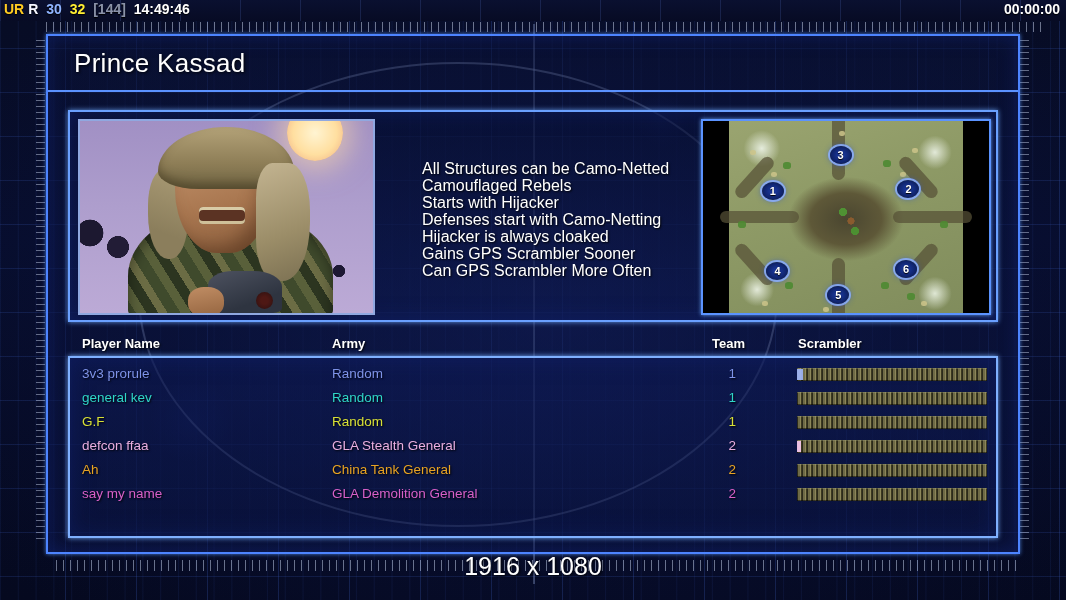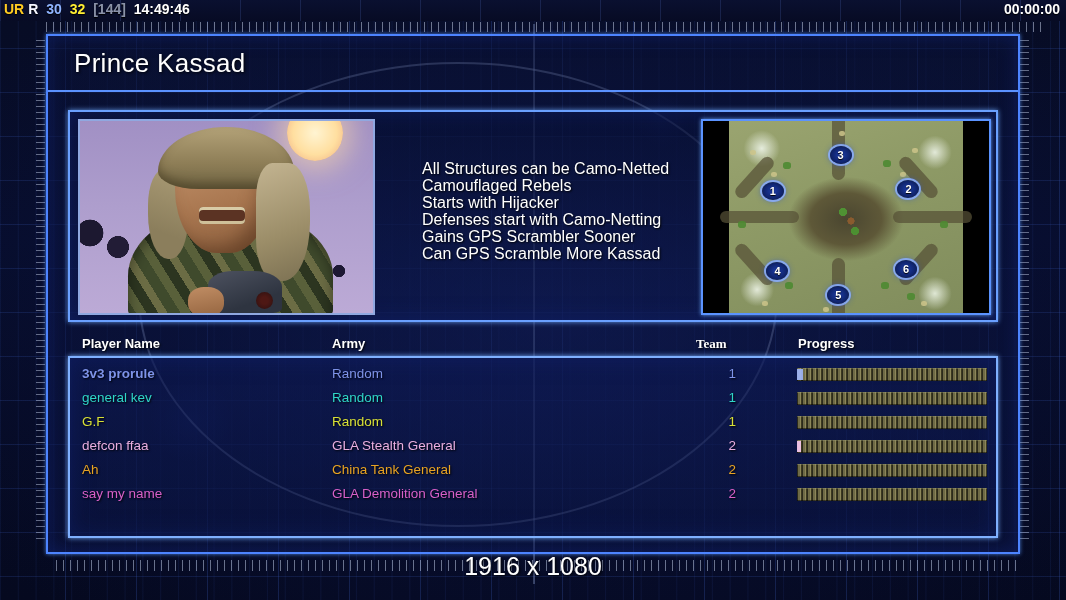--- a/index.html
+++ b/index.html
@@ -334,21 +334,21 @@
     width: 930px; height: 20px;
     z-index: 16;
   }
   .th {
     position: absolute;
     font-size: 13px; font-weight: bold; color: #ffffff;
     text-shadow: 1px 1px 2px rgba(0,0,0,0.9);
   }
   .th-name     { left: 14px; }
   .th-army     { left: 264px; }
-  .th-team     { left: 628px; font-family: Liberation Serif, serif; }
+  .th-team     { left: 644px; }
   .th-progress { left: 730px; }
 
   .table-panel {
     position: absolute; left: 20px; top: 320px;
     width: 930px; height: 182px;
     border: 2px solid #7fb0ff;
     box-shadow: 0 0 5px rgba(120,175,255,0.95), inset 0 0 22px rgba(16,32,108,0.55);
     background: linear-gradient(180deg, rgba(14,26,86,0.55), rgba(10,20,66,0.42));
     z-index: 16;
     overflow: hidden;
@@ -449,22 +449,23 @@
         <div class="portrait-gun"></div>
         <div class="portrait-gun-hole"></div>
         <div class="portrait-hand"></div>
       </div>
 
       <div class="ability-list">
         <div class="ability-item">All Structures can be Camo-Netted</div>
         <div class="ability-item">Camouflaged Rebels</div>
         <div class="ability-item">Starts with Hijacker</div>
         <div class="ability-item">Defenses start with Camo-Netting</div>
+        <div class="ability-item">Hijacker is always cloaked</div>
         <div class="ability-item">Gains GPS Scrambler Sooner</div>
-        <div class="ability-item">Can GPS Scramble More Kassad</div>
+        <div class="ability-item">Can GPS Scrambler More Often</div>
       </div>
 
       <div class="map-wrap">
         <div class="map-canvas">
           <div class="map-road" style="left:44%;top:-4%;width:13px;height:34%;"></div>
           <div class="map-road" style="left:44%;top:70%;width:13px;height:34%;"></div>
           <div class="map-road" style="left:-4%;top:46%;width:34%;height:12px;"></div>
           <div class="map-road" style="left:70%;top:46%;width:34%;height:12px;"></div>
           <div class="map-road" style="left:8%;top:16%;width:13px;height:26%;transform:rotate(42deg);"></div>
           <div class="map-road" style="left:78%;top:16%;width:13px;height:26%;transform:rotate(-42deg);"></div>
@@ -508,26 +509,26 @@
               <span>6</span>
             </div>
         </div>
       </div>
     </div>
 
     <div class="table-header">
       <div class="th th-name">Player Name</div>
       <div class="th th-army">Army</div>
       <div class="th th-team">Team</div>
-      <div class="th th-progress">Progress</div>
+      <div class="th th-progress">Scrambler</div>
     </div>
 
     <div class="table-panel" id="table-body">
         <div class="row">
-          <div class="cell c-name" style="color: rgb(126, 147, 232); font-weight: bold;">3v3 prorule</div>
+          <div class="cell c-name" style="color: rgb(126, 147, 232);">3v3 prorule</div>
           <div class="cell c-army" style="color: rgb(126, 147, 232);">Random</div>
           <div class="cell c-team" style="color: rgb(126, 147, 232);">1</div>
           <div class="bar">
             <div class="bar-fill" style="width: 3%; background: rgb(159, 180, 242);"></div>
           </div>
         </div>
         <div class="row">
           <div class="cell c-name" style="color: rgb(47, 214, 200);">general kev</div>
           <div class="cell c-army" style="color: rgb(47, 214, 200);">Random</div>
           <div class="cell c-team" style="color: rgb(47, 214, 200);">1</div>

